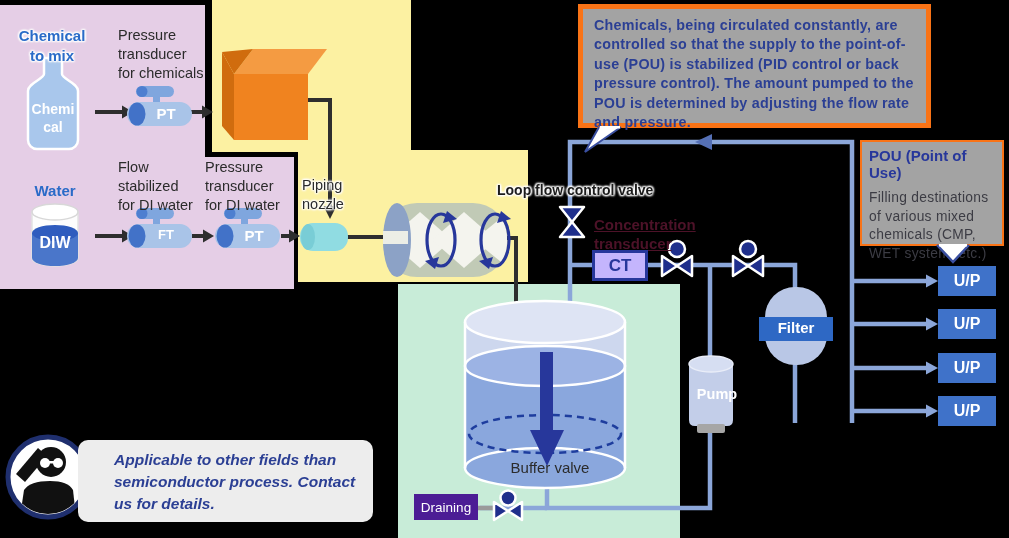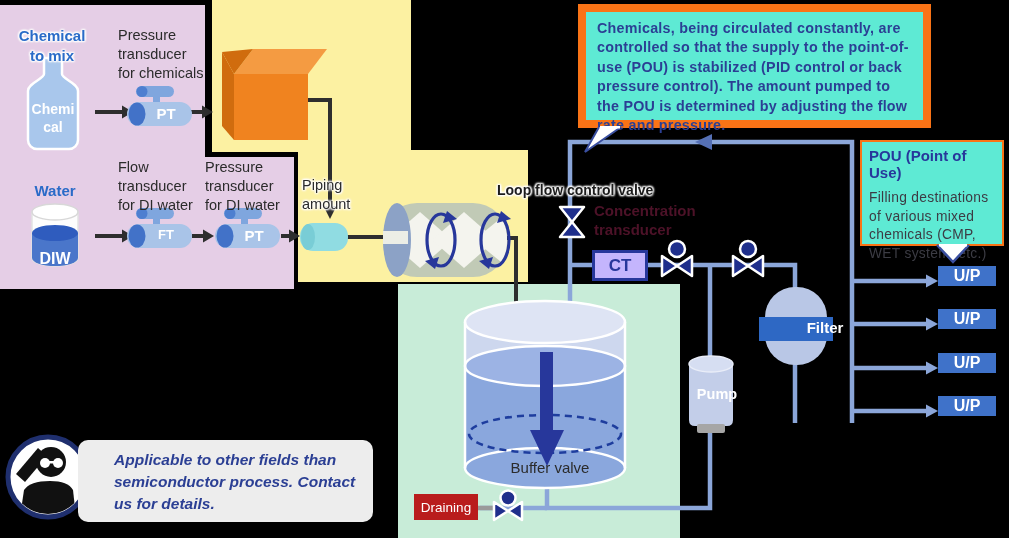--- a/index.html
+++ b/index.html
@@ -3,29 +3,29 @@
 <meta charset="utf-8">
 <style>
   html,body{margin:0;padding:0;background:#000;}
   #canvas{position:relative;width:1009px;height:538px;background:#000;overflow:hidden;
           font-family:"Liberation Sans",sans-serif;}
   #bgsvg{position:absolute;left:0;top:0;}
   .lbl{position:absolute;white-space:pre-line;line-height:1.3;color:#2b2b2b;font-size:14.5px;}
   .blue-title{color:#2a6bc8;font-weight:bold;font-size:15px;text-align:center;}
   .halo{text-shadow:0 0 2px #fff,0 0 3px #fff,1px 1px 2px #fff,-1px -1px 2px #fff,1px -1px 2px #fff,-1px 1px 2px #fff;}
   .white-tag{position:absolute;color:#fff;font-weight:bold;text-align:center;}
-  .note-box{position:absolute;background:#5eead4;border:8px solid #f97316;box-sizing:border-box;
+  .note-box{position:absolute;background:#a3a3a3;border:5px solid #f97316;box-sizing:border-box;
             color:#2b3f94;font-weight:600;}
   .tail-svg{position:absolute;}
-  .up-box{position:absolute;left:938px;width:58px;height:20px;background:#3f72c9;color:#fff;
+  .up-box{position:absolute;left:938px;width:58px;height:30px;background:#3f72c9;color:#fff;
           font-weight:bold;font-size:16px;display:flex;align-items:center;justify-content:center;}
   .ct-box{position:absolute;left:592px;top:250px;width:56px;height:31px;background:#c4b5fd;
           border:3px solid #27379b;box-sizing:border-box;color:#27379b;font-weight:bold;font-size:17px;
           display:flex;align-items:center;justify-content:center;}
-  .draining-box{position:absolute;left:414px;top:494px;width:64px;height:26px;background:#b91c1c;
+  .draining-box{position:absolute;left:414px;top:494px;width:64px;height:26px;background:#4c1d95;
           color:#fff;font-size:13.5px;display:flex;align-items:center;justify-content:center;}
   .speech-box{position:absolute;left:78px;top:440px;width:295px;height:82px;background:#ededed;border-radius:10px;}
   .footer-text{position:absolute;left:114px;top:449px;width:252px;color:#2b3f94;font-size:15.5px;
           font-style:italic;font-weight:600;line-height:1.42;}
   .maroon{color:#4d1228;font-weight:600;font-size:15px;line-height:1.25;}
 </style>
 </head>
 <body>
 
 <div id="canvas">
@@ -219,40 +219,40 @@
 
 <div class="lbl" style="left:118px;top:26px;width:100px;">Pressure
 transducer
 for chemicals</div>
 
 <div class="white-tag" style="left:145px;top:105px;width:42px;font-size:15px;">PT</div>
 
 
 <div class="lbl blue-title" style="left:28px;top:181px;width:54px;">Water</div>
 
-<div class="white-tag" style="left:30px;top:234px;width:50px;font-size:16px;margin-top:16px;">DIW</div>
+<div class="white-tag" style="left:30px;top:234px;width:50px;font-size:16px;">DIW</div>
 
 <div class="lbl" style="left:118px;top:158px;width:100px;">Flow
-transducer
+stabilized
 for DI water</div>
 
 <div class="white-tag" style="left:145px;top:227px;width:42px;font-size:13px;">FT</div>
 
 <div class="lbl" style="left:205px;top:158px;width:100px;">Pressure
 transducer
 for DI water</div>
 
 <div class="white-tag" style="left:233px;top:227px;width:42px;font-size:15px;">PT</div>
 
 <div class="lbl halo" style="left:302px;top:176px;width:70px;">Piping
-amount</div>
+nozzle</div>
 
 <div class="lbl halo" style="left:497px;top:181px;width:180px;white-space:nowrap;font-weight:600;font-size:14px;color:#1c1c1c;">Loop flow control valve</div>
 
-<div class="lbl maroon" style="left:594px;top:202px;width:130px;">Concentration
+<div class="lbl maroon" style="left:594px;top:216px;width:130px;text-decoration:underline;">Concentration
 transducer</div>
 
 <div class="ct-box">
   <span>CT</span>
 </div>
 
 <div class="note-box" style="left:578px;top:4px;width:353px;height:124px;padding:7px 11px;font-size:14.3px;line-height:19.4px;letter-spacing:0.25px;">Chemicals, being circulated constantly, are controlled so that the supply to the point-of-use (POU) is stabilized (PID control or back pressure control). The amount pumped to the POU is determined by adjusting the flow rate and pressure.</div>
 <svg class="tail-svg" style="left:575px;top:126px;" width="64" height="30">
   <path d="M46,1 L10,26 L24,1" fill="#fff" stroke="#3a4fa0" stroke-width="2"></path>
   <rect x="25" y="0" width="20" height="2.5" fill="#fff"></rect>
@@ -273,21 +273,21 @@
 <div class="up-box" style="top:309px;">
       <span>U/P</span>
     </div>
 <div class="up-box" style="top:353px;">
       <span>U/P</span>
     </div>
 <div class="up-box" style="top:396px;">
       <span>U/P</span>
     </div>
 
-<div class="white-tag" style="left:788px;top:319px;width:74px;font-size:15px;">Filter</div>
+<div class="white-tag" style="left:759px;top:319px;width:74px;font-size:15px;">Filter</div>
 <div class="white-tag" style="left:689px;top:386px;width:56px;font-size:14.5px;font-weight:600;">Pump</div>
 <div class="lbl" style="left:495px;top:458px;width:110px;text-align:center;font-size:15px;">Buffer valve</div>
 <div class="draining-box">
   <span>Draining</span>
 </div>
 
 <div class="speech-box"></div>
 <div class="footer-text">Applicable to other fields than semiconductor process. Contact us for details.</div>
 
 </div>

